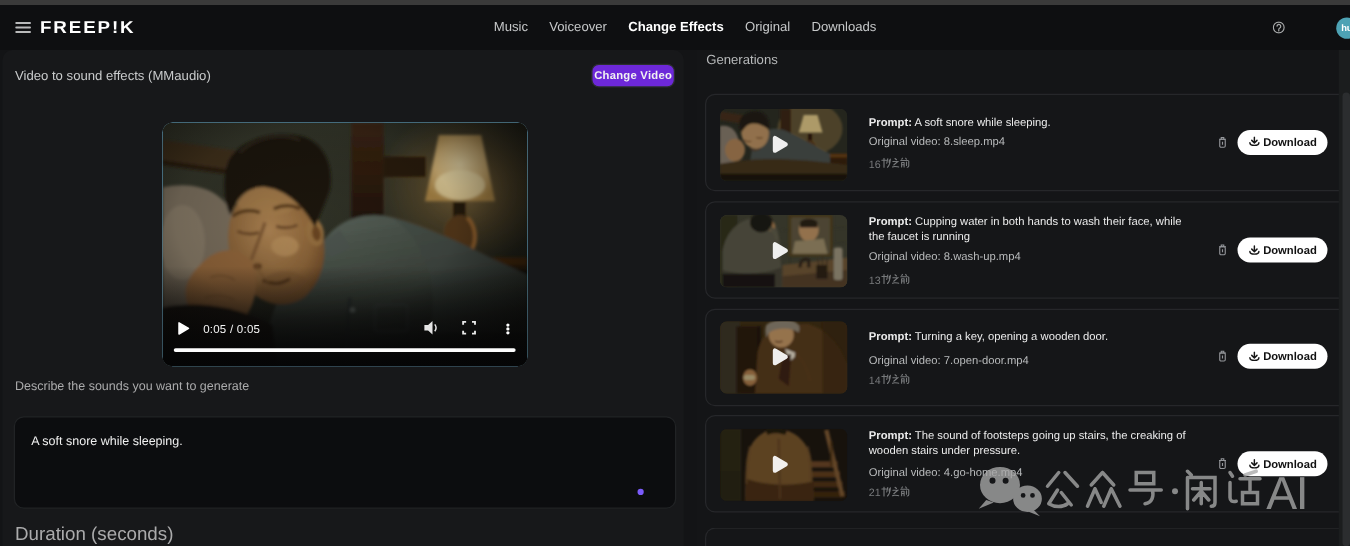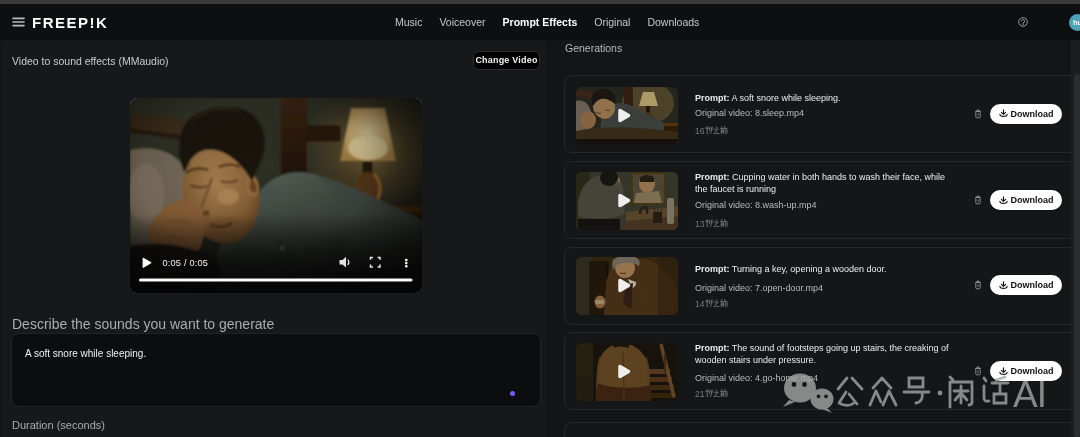--- a/index.html
+++ b/index.html
@@ -26,37 +26,37 @@
 <g stroke="#b9babb" stroke-width="1.6" stroke-linecap="round">
       <line x1="1" y1="1.4" x2="12" y2="1.4"></line>
       <line x1="1" y1="5" x2="12" y2="5"></line>
       <line x1="1" y1="8.6" x2="12" y2="8.6"></line>
     </g>
   </svg>
 <div class="abs" style="left:32px;top:14px;width:90px;color:#fff;font-weight:bold;font-size:15px;letter-spacing:1.5px;transform:scaleY(0.92)">FREEP!K</div>
 <div class="abs" style="left:395px;top:15.5px;width:330px;display:flex;gap:17px;align-items:center">
 <span class="navlink">Music</span>
     <span class="navlink">Voiceover</span>
-    <span class="navlink" style="color:#fff;font-weight:bold">Prompt Effects</span>
+    <span class="navlink" style="color:#fff;font-weight:bold">Change Effects</span>
     <span class="navlink">Original</span>
     <span class="navlink">Downloads</span>
 </div>
 <svg class="abs" style="left:1018px;top:17px" width="10" height="10" viewBox="0 0 10 10">
 <circle cx="5" cy="5" r="4.3" fill="none" stroke="#a8aaab" stroke-width="0.9"></circle>
 <path d="M3.6,3.9 a1.5,1.5 0 1 1 2.2,1.5 q-0.8,0.45 -0.8,1.2" fill="none" stroke="#a8aaab" stroke-width="0.95" stroke-linecap="round"></path>
     <circle cx="5" cy="7.6" r="0.65" fill="#a8aaab"></circle>
   </svg>
 <div class="abs" style="left:1069px;top:14px;width:17px;height:17px;border-radius:50%;background:#4da2b4;color:#fff;font-size:7.5px;font-weight:bold;display:flex;align-items:center;justify-content:center">hu</div>
 <div class="abs" style="left:12px;top:55px;color:#c9cbcc;font-size:10.5px">Video to sound effects (MMaudio)</div>
-<div class="abs" style="left:473px;top:51px;width:67px;height:18.5px;border:1px solid #2b2d2f;border-radius:6px;background:#000000;color:#f2f2f2;font-size:9px;font-weight:bold;display:flex;align-items:center;justify-content:center;letter-spacing:0.2px">Change Video</div>
-<div class="abs" style="left:12px;top:316px;color:#ababac;font-size:14px">Describe the sounds you want to generate</div>
+<div class="abs" style="left:473px;top:51px;width:67px;height:18.5px;border:1px solid #2b2d2f;border-radius:6px;background:#6d28d9;color:#f2f2f2;font-size:9px;font-weight:bold;display:flex;align-items:center;justify-content:center;letter-spacing:0.2px">Change Video</div>
+<div class="abs" style="left:12px;top:304px;color:#ababac;font-size:10px">Describe the sounds you want to generate</div>
 <div class="abs" style="left:11px;top:333px;width:530px;height:73.5px;background:#0c0d0f;border:1px solid #212325;border-radius:8px"></div>
 <div class="abs" style="left:25px;top:348px;color:#f0f0f0;font-size:10px">A soft snore while sleeping.</div>
 <div class="abs" style="left:509.5px;top:391px;width:5px;height:5px;border-radius:50%;background:#7b5bfb"></div>
-<div class="abs" style="left:12px;top:419px;color:#ababac;font-size:11px">Duration (seconds)</div>
+<div class="abs" style="left:12px;top:419px;color:#ababac;font-size:15px">Duration (seconds)</div>
 <div class="abs" style="left:129.5px;top:98px;width:292px;height:195px;border-radius:8px;overflow:hidden;background:#7dd3fc">
 <svg width="292" height="195" viewBox="0 0 292 195">
 <defs>
 <radialGradient id="glow" cx="50%" cy="50%" r="50%">
           <stop offset="0%" stop-color="#cfa058" stop-opacity="0.55"></stop>
           <stop offset="55%" stop-color="#ab7d3a" stop-opacity="0.26"></stop>
           <stop offset="100%" stop-color="#ab7d3a" stop-opacity="0"></stop>
         </radialGradient>
 <radialGradient id="shadeg" cx="50%" cy="45%" r="60%">
           <stop offset="0%" stop-color="#f0dfae"></stop>

